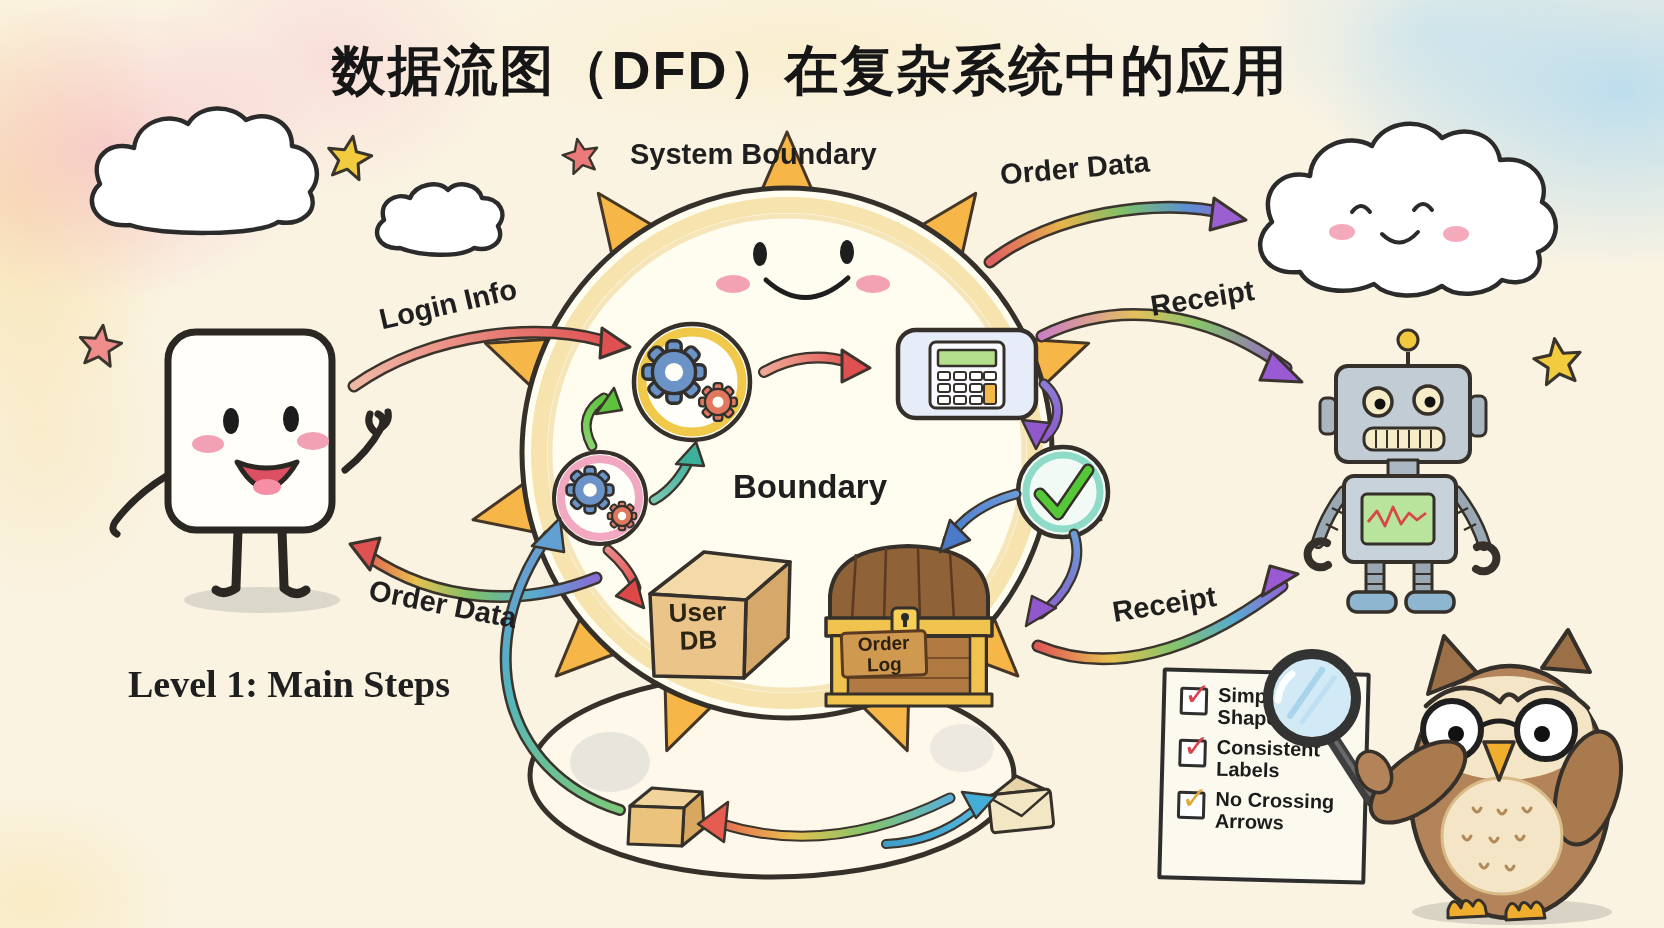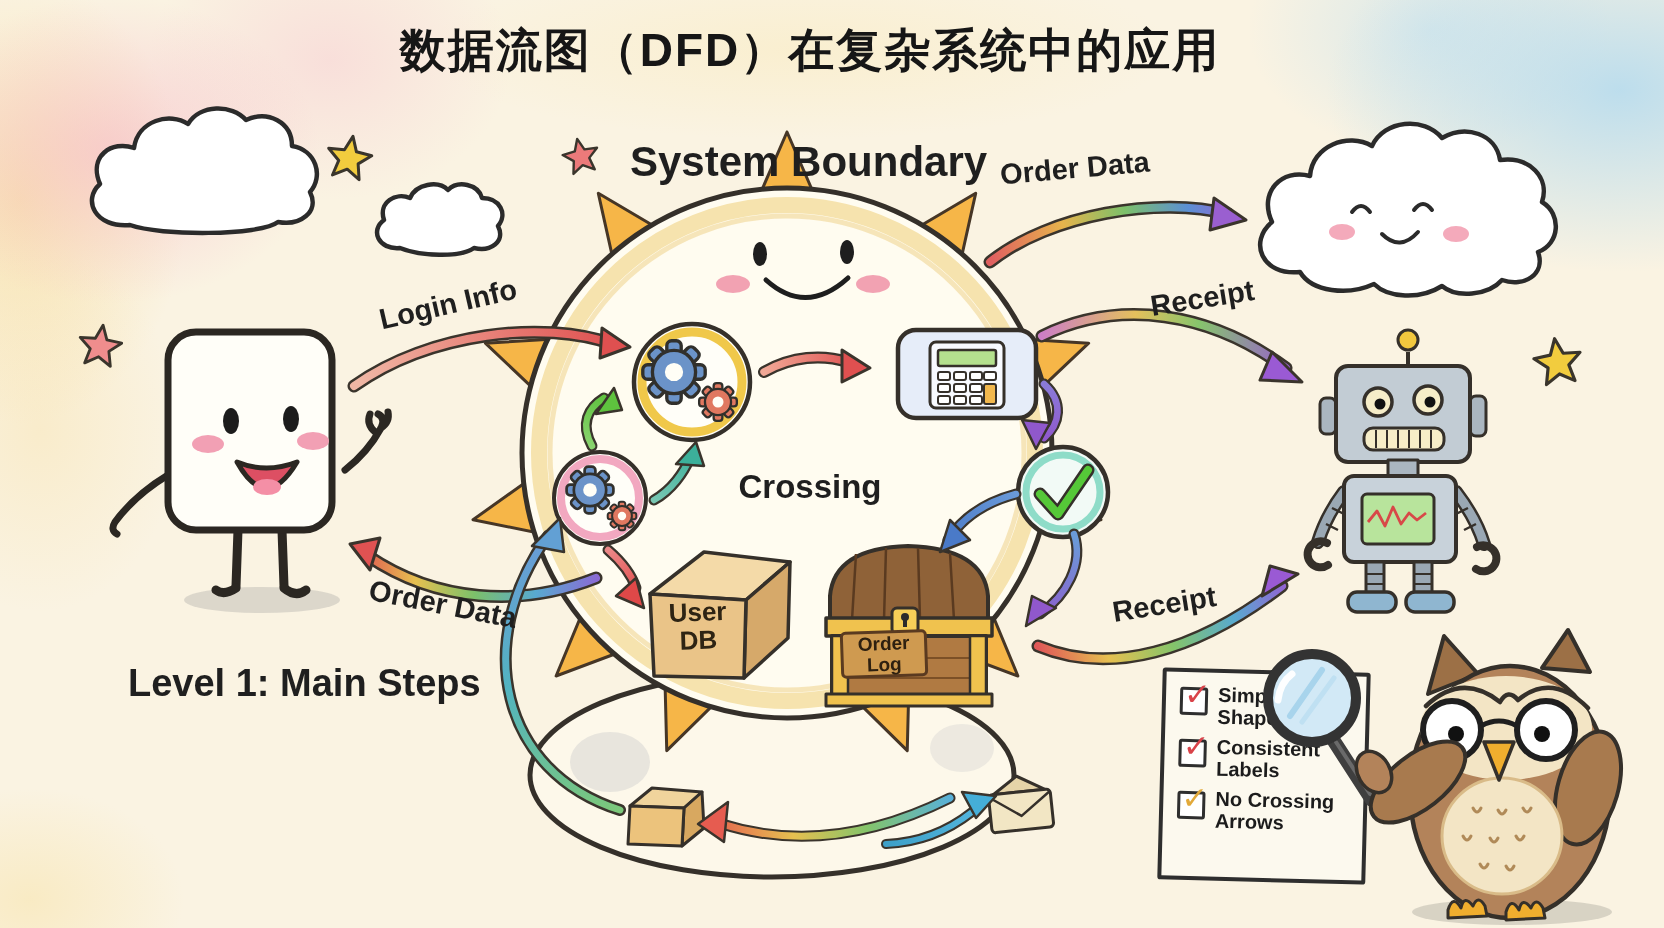--- a/index.html
+++ b/index.html
@@ -15,30 +15,30 @@
       radial-gradient(240px 320px at 20px 200px, rgba(247,216,140,.55), rgba(247,216,140,0) 70%),
       radial-gradient(200px 260px at 40px 430px, rgba(247,222,160,.35), rgba(247,222,160,0) 70%),
       radial-gradient(420px 260px at 1620px 90px, rgba(168,214,240,.75), rgba(168,214,240,0) 70%),
       radial-gradient(260px 180px at 1430px 30px, rgba(185,222,242,.5), rgba(185,222,242,0) 70%),
       radial-gradient(500px 120px at 800px 50px, rgba(249,232,180,.4), rgba(249,232,180,0) 75%),
       radial-gradient(220px 160px at 30px 900px, rgba(247,222,150,.4), rgba(247,222,150,0) 70%);
   }
   svg.scene{position:absolute;left:0;top:0;z-index:1;pointer-events:none;}
   svg.front{position:absolute;left:0;top:0;z-index:4;pointer-events:none;}
   .lbl{position:absolute;color:#1f1f1f;font-weight:700;white-space:nowrap;z-index:2;}
-  .title{left:250px;top:20px;width:1120px;text-align:center;font-size:46px;letter-spacing:2px;color:#161616;}
-  .sysbound{left:630px;top:138px;width:350px;text-align:center;font-size:42px;}
+  .title{left:250px;top:35px;width:1120px;text-align:center;font-size:54px;letter-spacing:2px;color:#161616;}
+  .sysbound{left:630px;top:138px;width:350px;font-size:29px;}
   .processes{left:720px;top:468px;width:180px;text-align:center;font-size:33px;}
   .datastores{left:698px;top:690px;width:220px;text-align:center;font-size:33px;}
   .login{left:378px;top:288px;font-size:29px;transform:rotate(-13deg);}
   .odt{left:1000px;top:152px;font-size:29px;transform:rotate(-5deg);}
   .rt{left:1150px;top:282px;font-size:29px;transform:rotate(-9deg);}
   .rb{left:1112px;top:588px;font-size:29px;transform:rotate(-9deg);}
   .odr{left:368px;top:588px;font-size:29px;transform:rotate(11deg);}
-  .lvl1{left:128px;top:662px;font-size:38px;}
+  .lvl1{left:128px;top:662px;font-size:38px;font-family:Liberation Serif, serif;}
   .lvl2{left:128px;top:784px;font-size:38px;}
   .dbtext{left:662px;top:598px;width:72px;text-align:center;z-index:2;position:absolute;
     font-weight:700;font-size:26px;line-height:1.08;color:#2e2414;transform:rotate(-2deg);}
   .logtext{left:842px;top:634px;width:84px;text-align:center;z-index:2;position:absolute;
     font-weight:700;font-size:19px;line-height:1.1;color:#2e2010;transform:rotate(-2deg);}
   .paper{position:absolute;left:1160px;top:670px;width:208px;height:212px;z-index:2;
     background:#fcf9ee;border:4px solid #2e2e2e;border-radius:3px;
     transform:rotate(1.5deg);padding:12px 10px 8px 14px;box-sizing:border-box;}
   .chk-row{display:flex;align-items:flex-start;margin-bottom:9px;}
   .chk-box{position:relative;flex:0 0 auto;width:22px;height:22px;border:3.5px solid #2e2e2e;
@@ -400,21 +400,21 @@
       <rect x="1366" y="562" width="18" height="32" fill="#9aa8b4" stroke="#35302a" stroke-width="3"></rect>
       <rect x="1414" y="562" width="18" height="32" fill="#9aa8b4" stroke="#35302a" stroke-width="3"></rect>
       <path d="M1366,574 h18 M1414,574 h18 M1366,584 h18 M1414,584 h18" stroke="#35302a" stroke-width="2"></path>
       <rect x="1348" y="592" width="48" height="20" rx="9" fill="#8fb6d0" stroke="#35302a" stroke-width="3.5"></rect>
       <rect x="1406" y="592" width="48" height="20" rx="9" fill="#8fb6d0" stroke="#35302a" stroke-width="3.5"></rect>
     </g>
   </svg>
 
   <div class="lbl title">数据流图（DFD）在复杂系统中的应用</div>
   <div class="lbl sysbound">System Boundary</div>
-  <div class="lbl processes">Crossing</div>
+  <div class="lbl processes">Boundary</div>
   <div class="lbl login">Login Info</div>
   <div class="lbl odt">Order Data</div>
   <div class="lbl rt">Receipt</div>
   <div class="lbl rb">Receipt</div>
   <div class="lbl odr">Order Data</div>
   <div class="lbl lvl1">Level 1: Main Steps</div>
 
   <div class="dbtext">
     <div>User</div>
     <div>DB</div>

